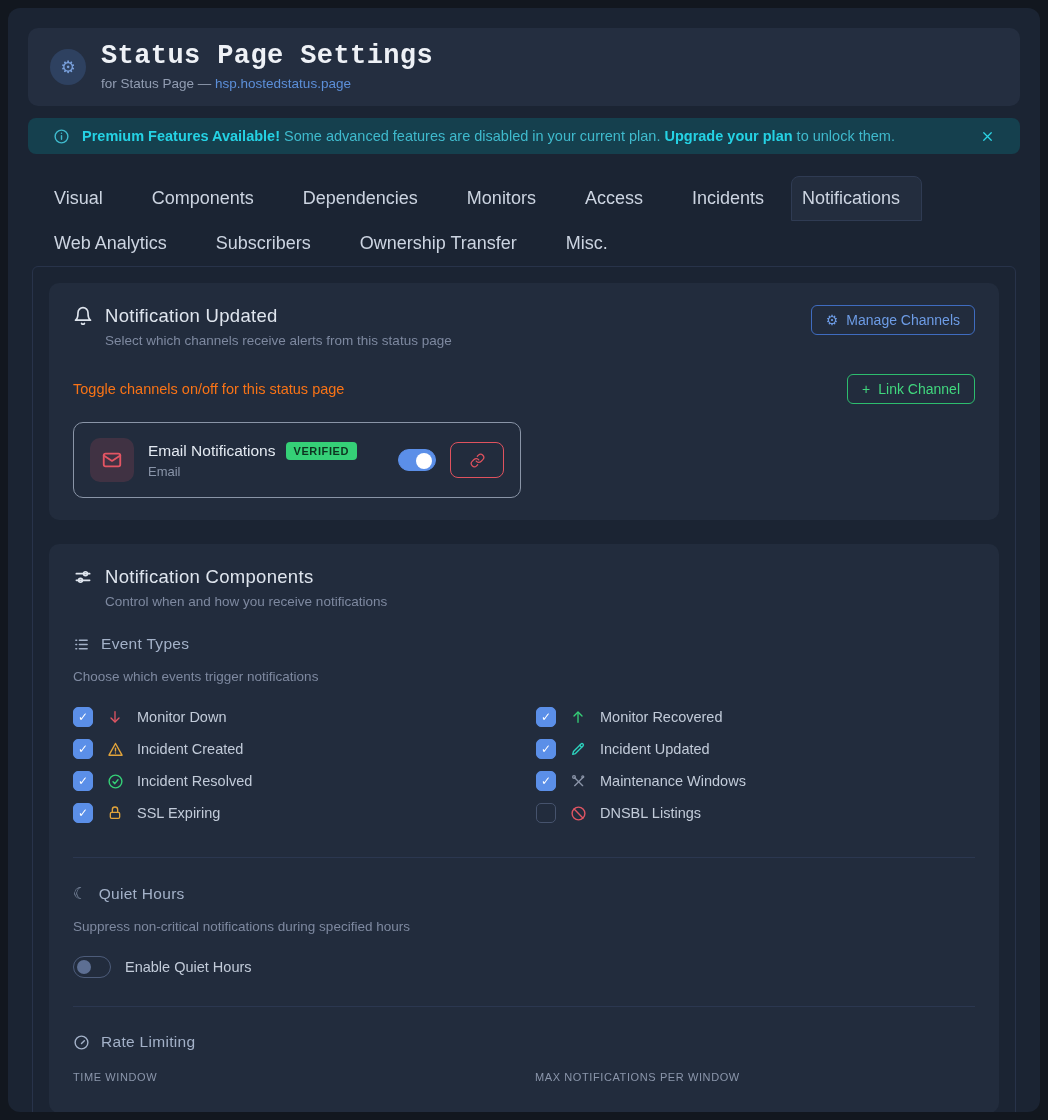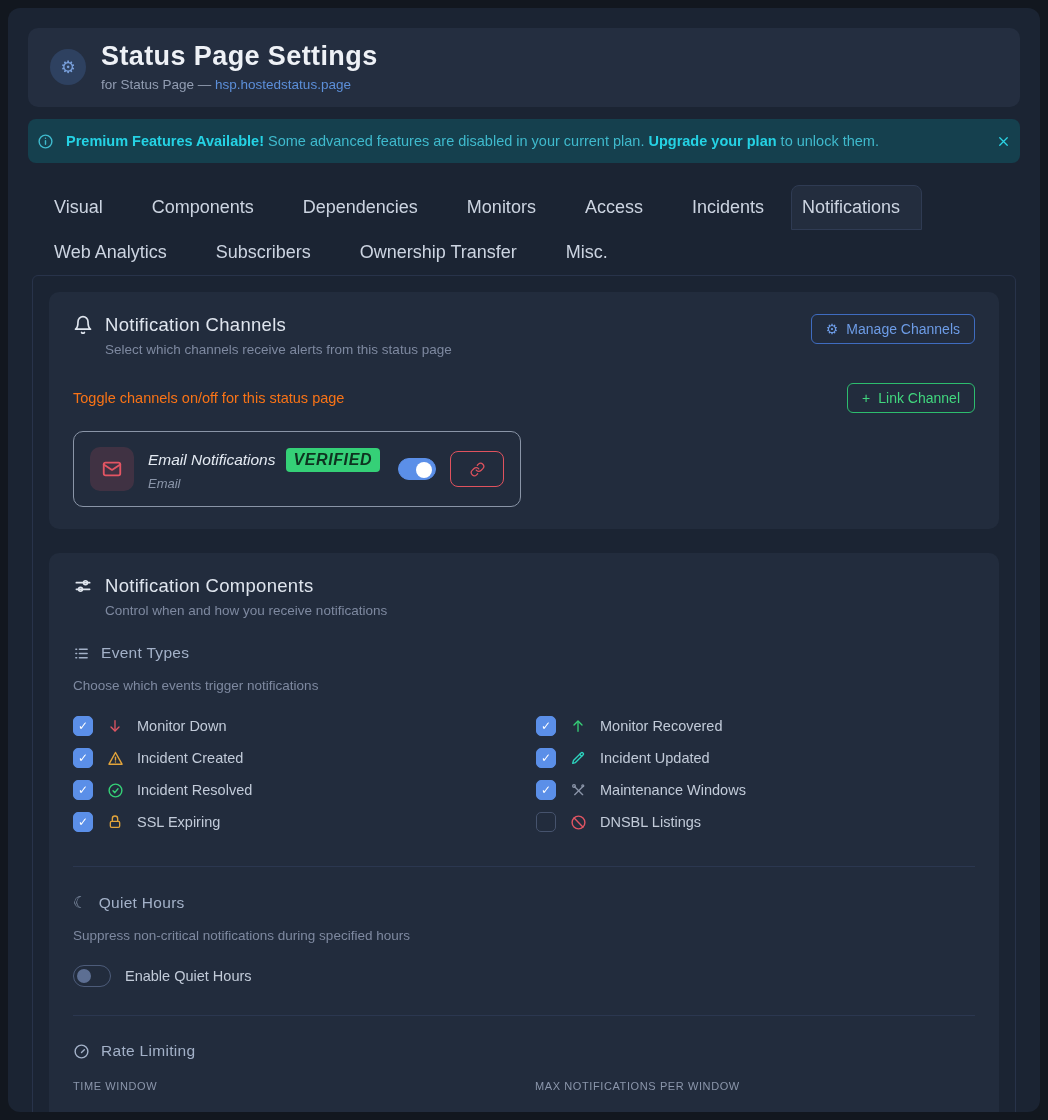--- a/index.html
+++ b/index.html
@@ -7,27 +7,27 @@
     font-family:"Liberation Sans","DejaVu Sans",sans-serif; }
   .app { position:relative; margin:8px; width:1032px; height:1104px;
     background:#1b2433; border-radius:12px; overflow:hidden; }
 
   
   .header-card { margin:20px 20px 0; background:#242e40; border-radius:10px;
     padding:13px 22px 15px; display:flex; gap:15px; align-items:flex-start; }
   .gear-badge { width:36px; height:36px; border-radius:50%; background:#2e4160;
     color:#79a0dc; font-size:17px; display:flex; align-items:center; justify-content:center;
     margin-top:8px; flex:0 0 36px; }
-  .page-title { font-size:27px; font-weight:600; color:#eef1f6; letter-spacing:.4px; }
+  .page-title { font-size:27px; font-weight:600; color:#eef1f6; letter-spacing:.4px;font-family:Liberation Mono, monospace; }
   .page-subtitle { margin-top:5px; font-size:13.5px; color:#929db2; }
   .page-subtitle a { color:#5c8fd9; text-decoration:none; }
 
   
-  .banner { margin:12px 20px 0; height:44px; background:#15404e; border-radius:8px;
-    display:flex; align-items:center; gap:12px; padding:0 9px; font-size:14.5px; color:#3fbacd; }
+  .banner { margin:12px 20px 0; height:36px; background:#15404e; border-radius:8px;
+    display:flex; align-items:center; gap:12px; padding:0 25px; font-size:14.5px; color:#3fbacd; }
   .banner b { color:#25d2e4; }
   .banner .spacer { flex:1; }
   .banner-close { background:none; border:none; color:#2bd5e6; cursor:pointer;
     display:flex; align-items:center; }
 
   
   .tabs { margin:22px 24px 0; display:flex; flex-wrap:wrap; }
   .tab { padding:11px 21px; margin-right:5px; font-size:18px; color:#ccd4e1;
     background:none; border:1px solid transparent; border-radius:8px 8px 0 0; cursor:pointer;
     font-family:inherit; }
@@ -51,24 +51,24 @@
   .btn-green { border:1px solid #2dbd6e; color:#41d77e; }
 
   .channels-row2 { margin-top:26px; display:flex; justify-content:space-between; align-items:center; }
   .toggle-hint { font-size:14.5px; color:#f97316; }
 
   
   .channel-card { margin-top:18px; width:448px; border:1px solid #8a95a7; border-radius:10px;
     padding:15px 16px; display:flex; align-items:center; }
   .channel-icon { width:44px; height:44px; border-radius:10px; background:rgba(226,85,99,.16);
     color:#e35563; display:flex; align-items:center; justify-content:center; flex:0 0 44px; }
-  .channel-info { margin-left:14px;font-style:italic; }
+  .channel-info { margin-left:14px; }
   .channel-name-row { display:flex; align-items:center; gap:10px; }
   .channel-name { font-size:15.5px; color:#e3e9f1; }
-  .badge { background:#35d077; color:#0e3320; font-size:16px; font-weight:700;
+  .badge { background:#35d077; color:#0e3320; font-size:11px; font-weight:700;
     letter-spacing:.6px; padding:3px 8px; border-radius:4px; }
   .channel-type { margin-top:4px; font-size:13px; color:#8a95a9; }
 
   .toggle { width:38px; height:22px; border-radius:11px; position:relative; cursor:pointer;
     border:1.5px solid #4d5c7a; background:transparent; flex:0 0 38px; }
   .toggle .knob { position:absolute; top:2.5px; left:3px; width:14px; height:14px;
     border-radius:50%; background:#5d6f93; }
   .toggle.on { background:#5b8fe8; border-color:#5b8fe8; }
   .toggle.on .knob { left:auto; right:3px; top:3px; width:16px; height:16px; background:#ffffff; }
   .channel-card .toggle { margin-left:auto; }
@@ -153,21 +153,21 @@
   <div class="panel">
 
     <section class="card">
       <div class="card-head-row">
         <div>
           <div class="card-title">
             <svg class="ic" width="20" height="20" viewBox="0 0 24 24">
                 <path d="M18 8a6 6 0 0 0-12 0c0 7-3 9-3 9h18s-3-2-3-9"></path>
                 <path d="M13.7 21a2 2 0 0 1-3.4 0"></path>
               </svg>
-            <span>Notification Channels</span>
+            <span>Notification Updated</span>
           </div>
           <div class="card-sub">Select which channels receive alerts from this status page</div>
         </div>
         <button class="btn btn-blue">
           <span>⚙</span>
           <span>Manage Channels</span>
         </button>
       </div>
 
       <div class="channels-row2">

